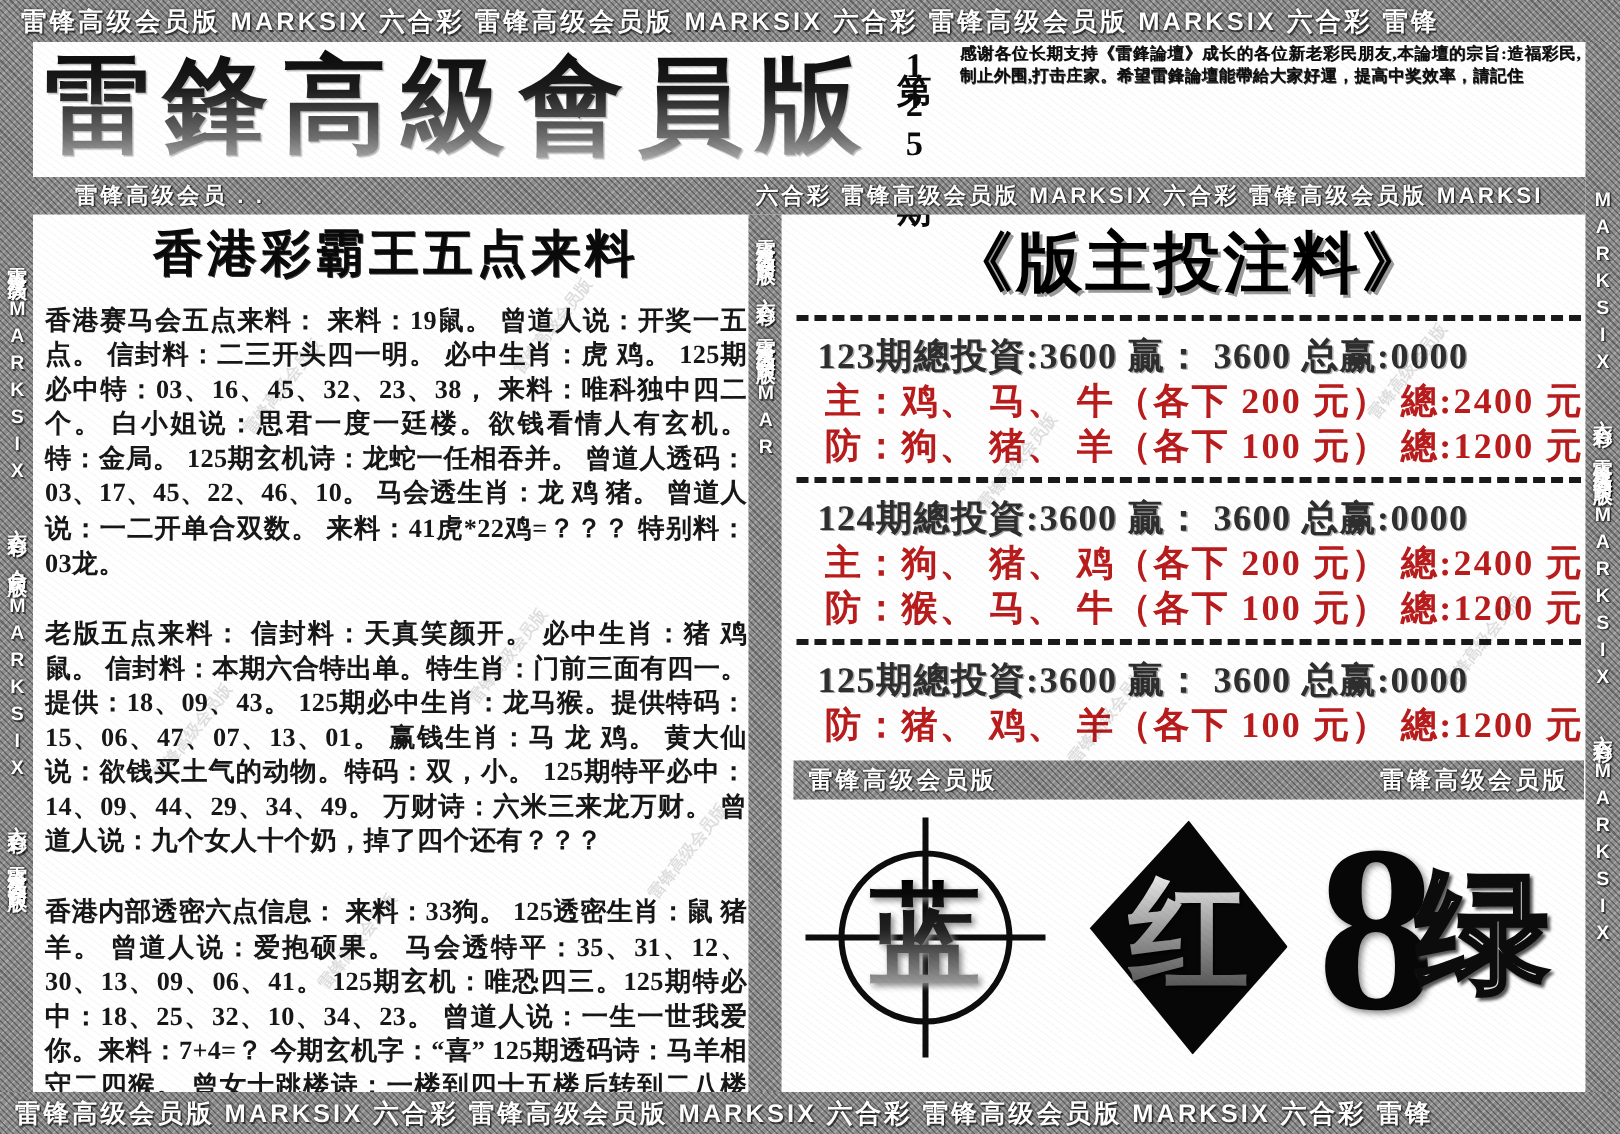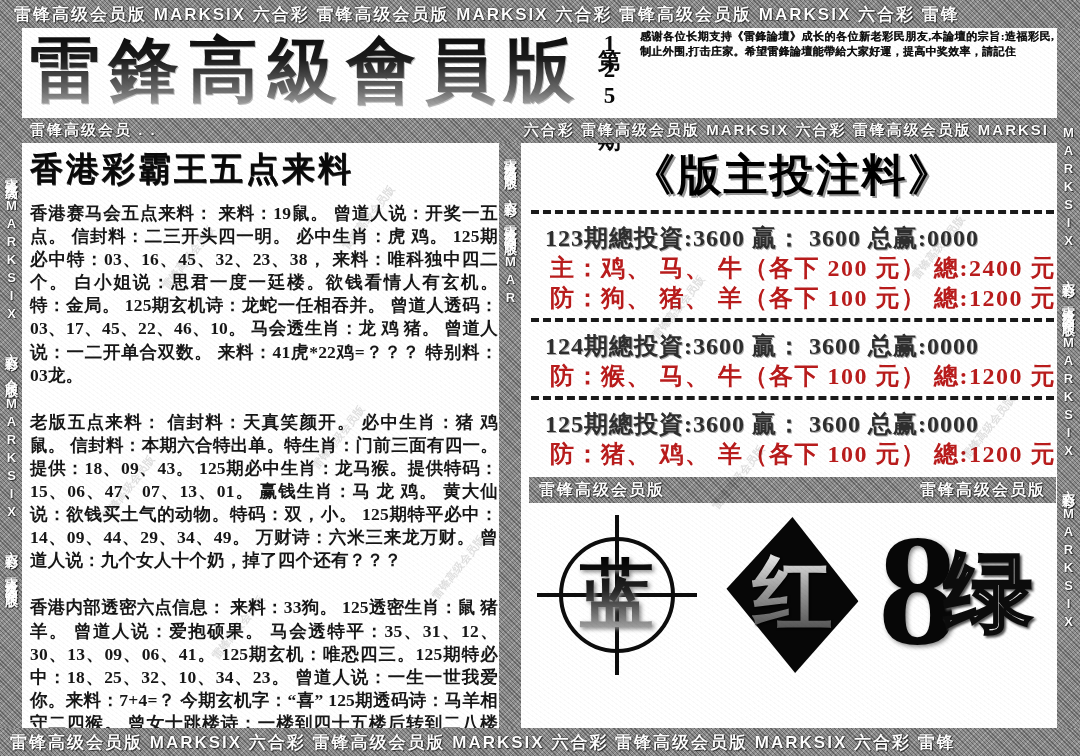--- a/index.html
+++ b/index.html
@@ -48,25 +48,25 @@
     font-family:"Liberation Serif",serif;
   }
   .intro{
     position:absolute;left:618px;top:1px;width:414px;
     font-size:11px;font-weight:900;line-height:1.32;color:#0d0d0d;
     letter-spacing:.3px;text-align:justify;
     text-shadow:.4px .4px 0 #555;filter:blur(.2px);
   }
   .subheader{position:absolute;left:22px;top:118px;width:1035px;height:25px;
     display:flex;justify-content:space-between;align-items:center;
-    padding:0 8px;box-sizing:border-box;font-size:15px;letter-spacing:2px;z-index:3;}
+    padding:0 28px;box-sizing:border-box;font-size:15px;letter-spacing:2px;z-index:3;}
   
   .left-col{position:absolute;left:30px;top:147px;width:468px;}
   .left-heading{
-    font-size:33px;font-weight:900;color:#0a0a0a;
+    text-align:center;font-size:33px;font-weight:900;color:#0a0a0a;
     letter-spacing:3px;margin:0 0 10px 0;white-space:nowrap;
     text-shadow:.6px .6px 0 #333;filter:blur(.25px);
   }
   .left-col p{
     margin:0 0 24px 0;font-size:17.5px;line-height:1.32;font-weight:700;
     color:#171717;text-align:justify;letter-spacing:.2px;filter:blur(.18px);
   }
   
   .v-divider{position:absolute;left:499px;top:143px;width:22px;height:585px;z-index:3;
     writing-mode:vertical-rl;text-orientation:upright;
@@ -183,20 +183,21 @@
 
   <div class="bet-section">
     <div class="bet-line bet-summary">123期總投資:3600 贏：  3600  总赢:0000</div>
     <div class="bet-line bet-main">主：鸡、 马、 牛（各下 200 元） 總:2400 元</div>
     <div class="bet-line bet-defend">防：狗、 猪、 羊（各下 100 元） 總:1200 元</div>
   </div>
   <hr class="dash">
 
   <div class="bet-section">
     <div class="bet-line bet-summary">124期總投資:3600 贏：  3600  总赢:0000</div>
+    <div class="bet-line bet-main">主：狗、 猪、 鸡（各下 200 元） 總:2400 元</div>
     <div class="bet-line bet-defend">防：猴、 马、 牛（各下 100 元） 總:1200 元</div>
   </div>
   <hr class="dash">
 
   <div class="bet-section">
     <div class="bet-line bet-summary">125期總投資:3600 贏：  3600  总赢:0000</div>
     <div class="bet-line bet-defend">防：猪、 鸡、 羊（各下 100 元） 總:1200 元</div>
   </div>
 
   <div class="member-strip tex">

